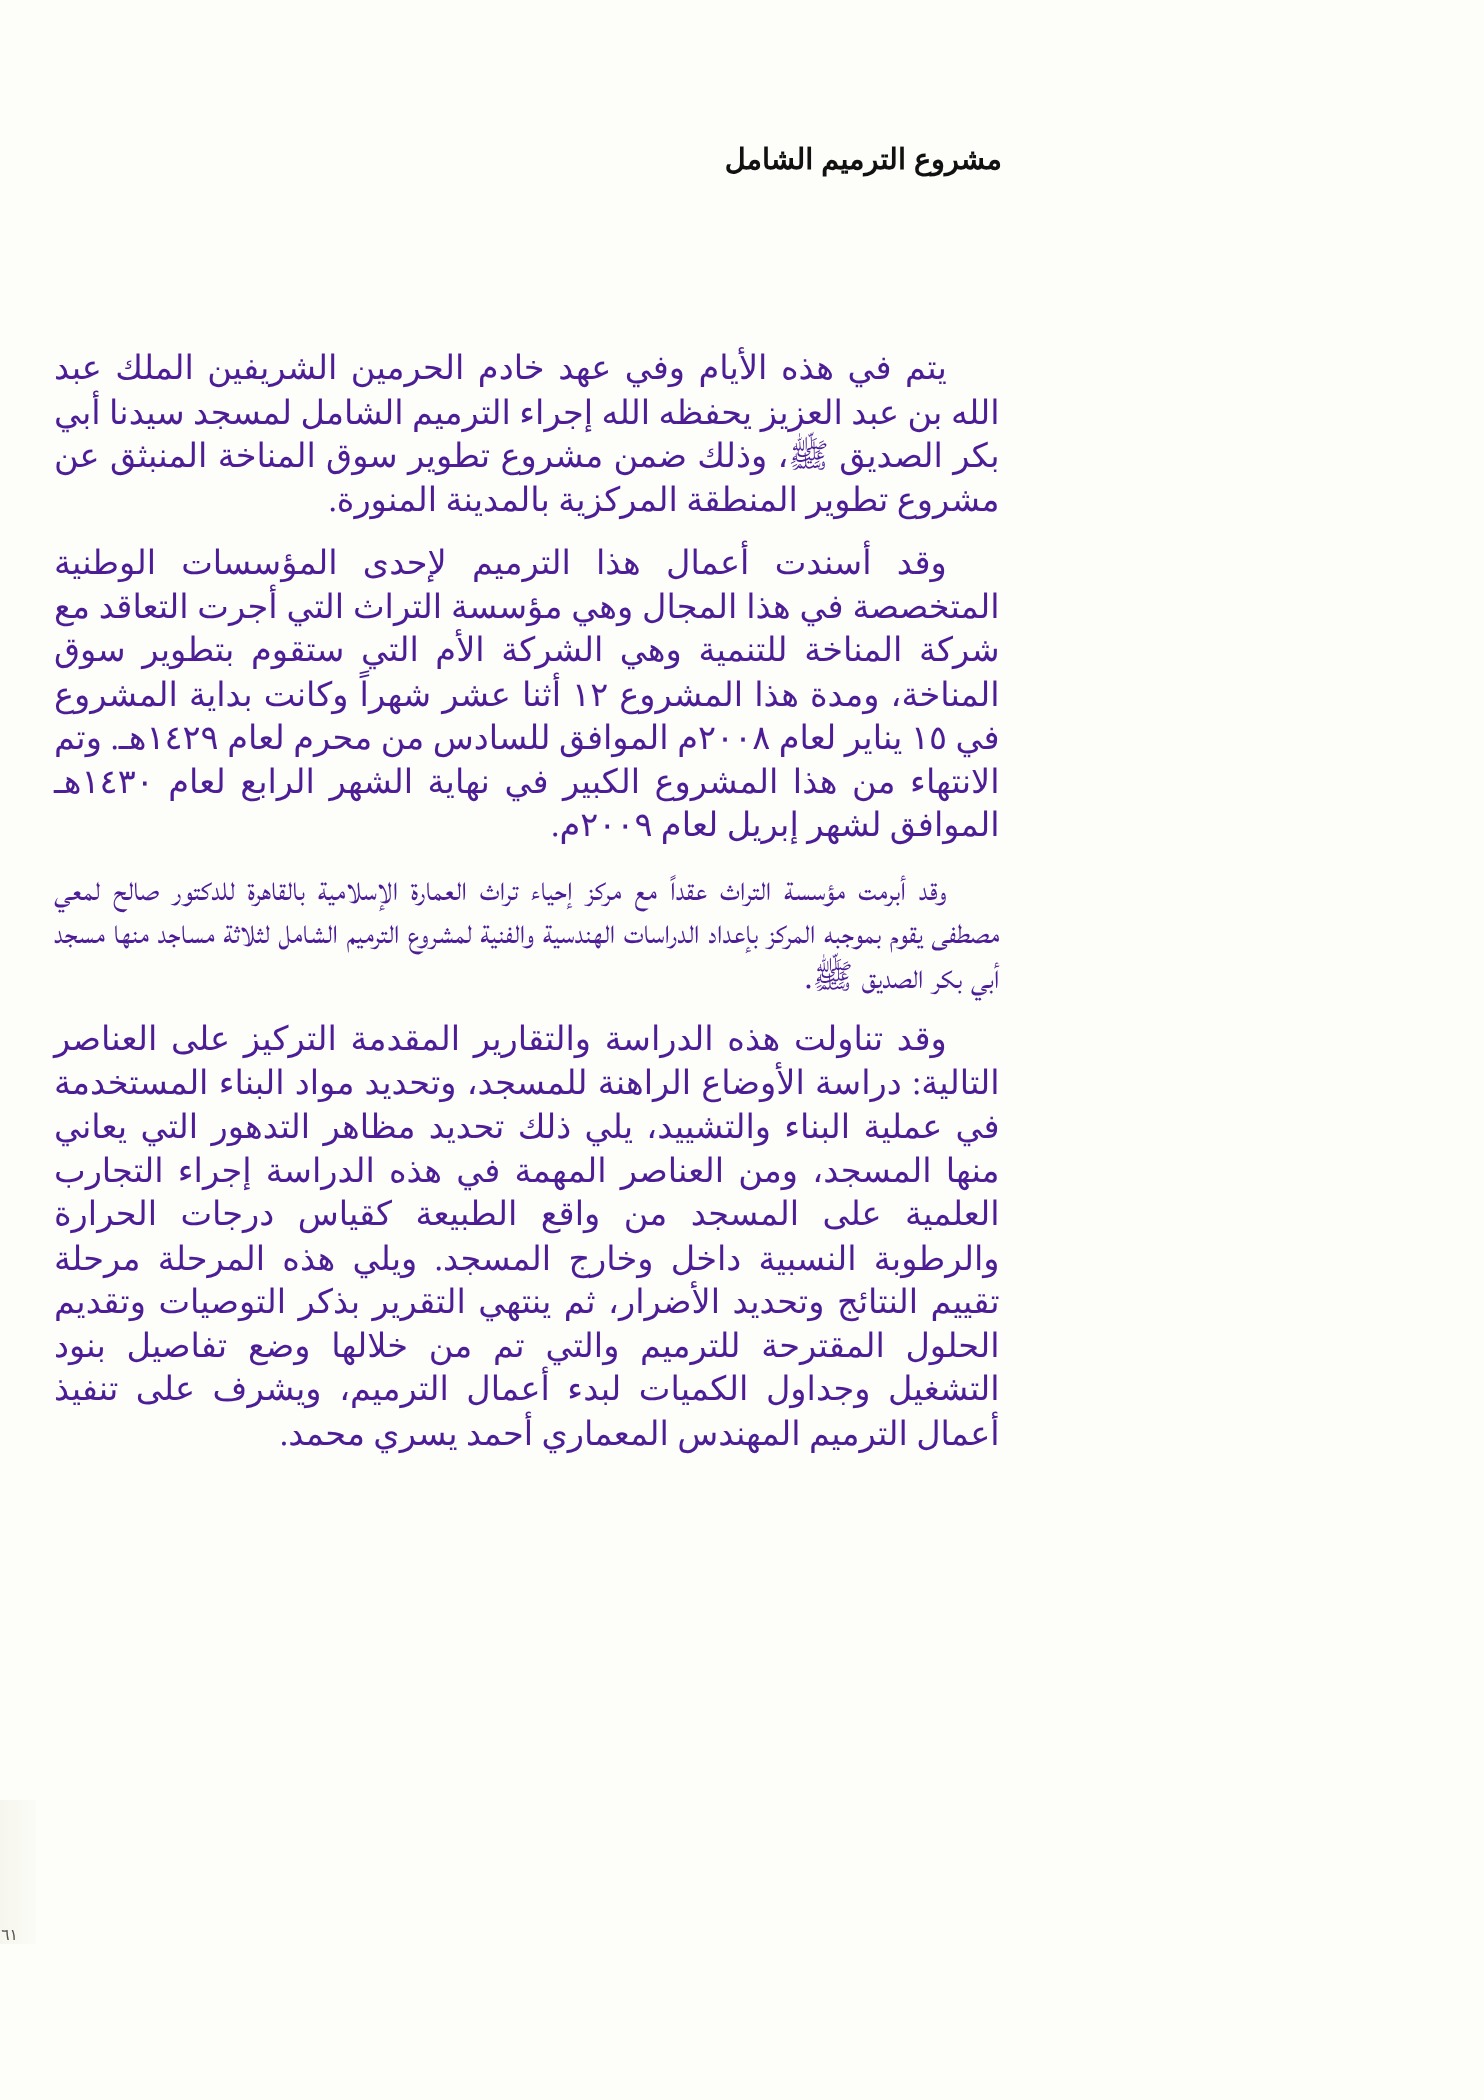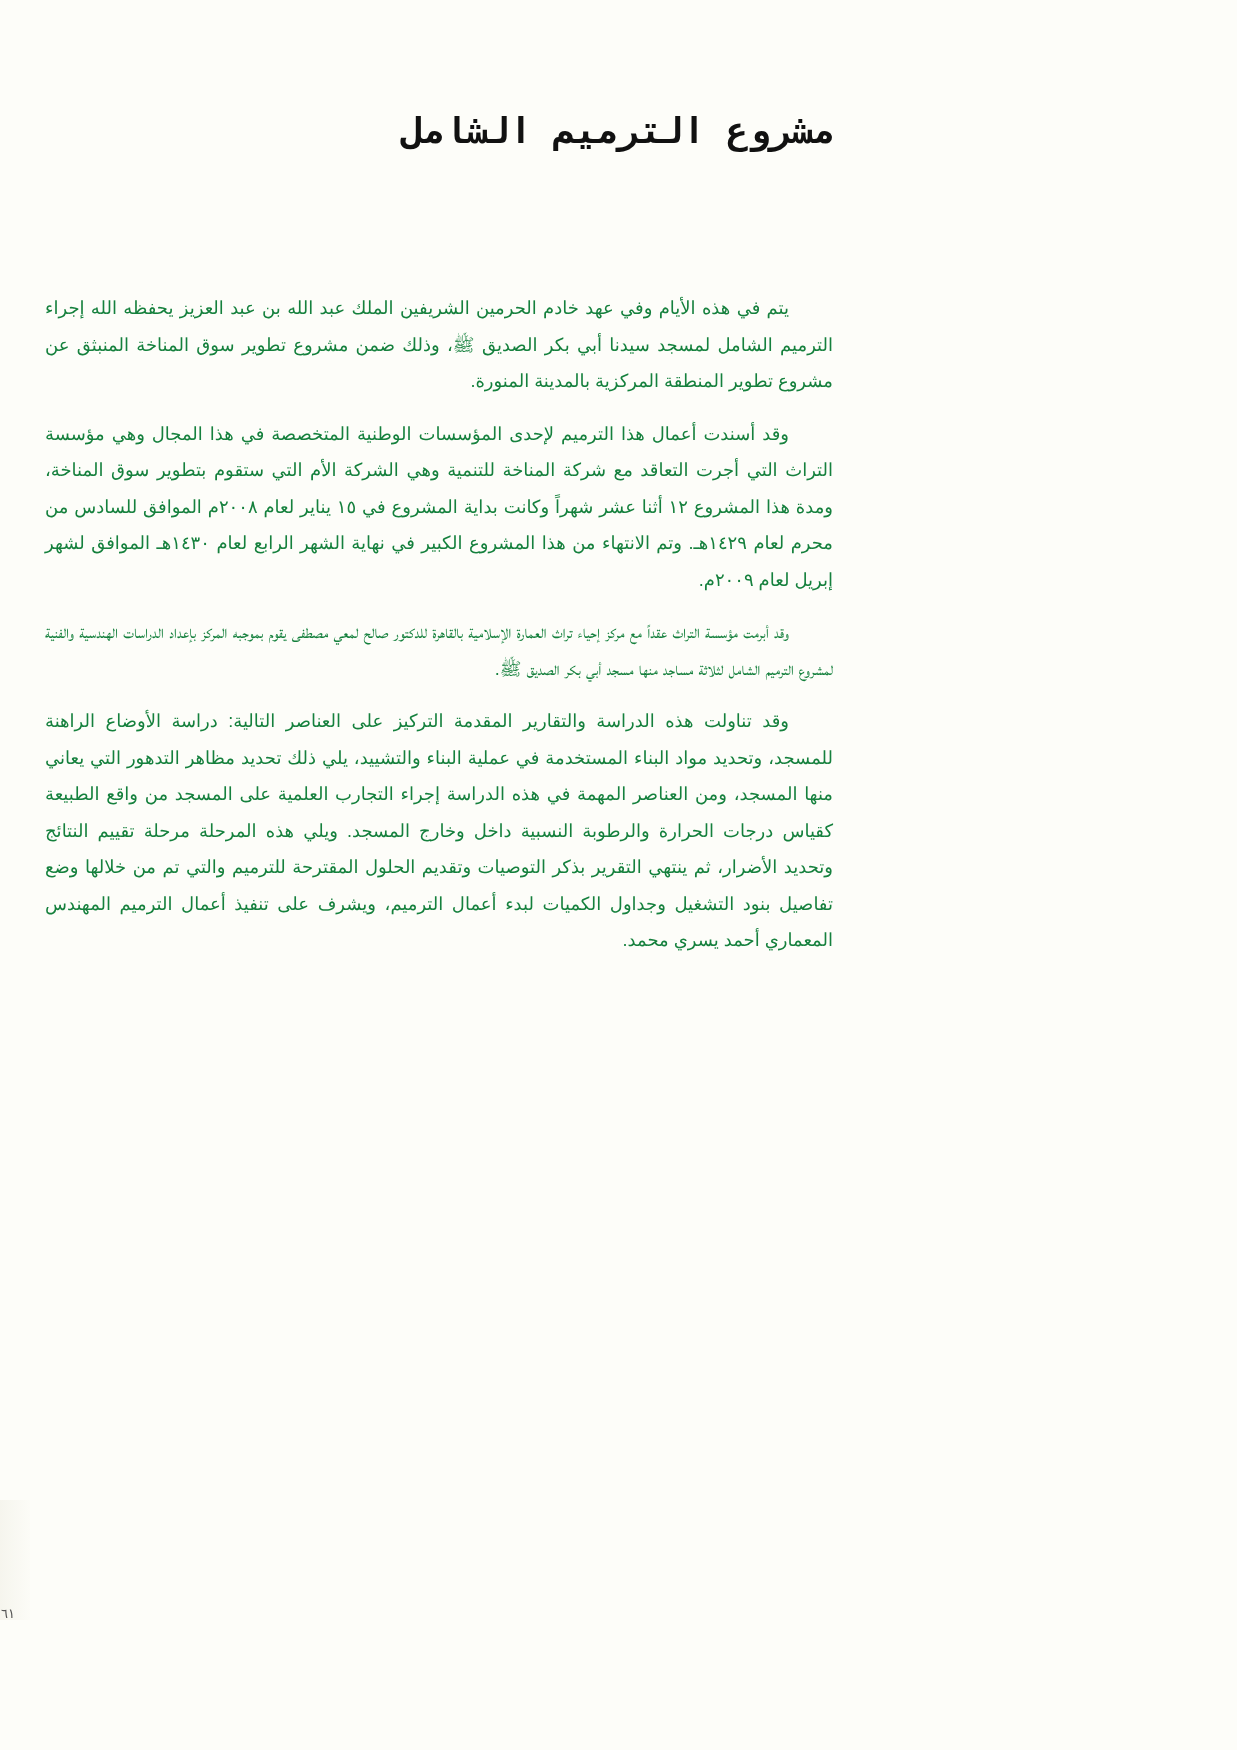--- a/index.html
+++ b/index.html
@@ -24,40 +24,40 @@
     }
     .title-block {
       position: absolute;
       top: 112px;
       right: 402px;
       width: 700px;
       direction: rtl;
       text-align: right;
     }
     .title-line {
-      font-family: Liberation Mono, monospace;
+      font-family: Liberation Sans, sans-serif;
       font-weight: bold;
-      font-size: 36px;
+      font-size: 24px;
       line-height: 44px;
       color: #111;
       white-space: nowrap;
       text-align: right;
     }
     .body-text {
       position: absolute;
       top: 290px;
       right: 404px;
       width: 788px;
       direction: rtl;
       text-align: justify;
       text-align-last: right;
-      font-family: Liberation Sans, sans-serif;
-      font-size: 18px;
+      font-family: Liberation Serif, serif;
+      font-size: 28px;
       line-height: 36.5px;
-      color: #15803d;
+      color: #4c1d95;
     }
     .para {
       margin: 0 0 16px 0;
       text-indent: 44px;
     }
     .page-number {
       position: absolute;
       left: -6px;
       top: 1606px;
       font-family: "DejaVu Sans", sans-serif;

